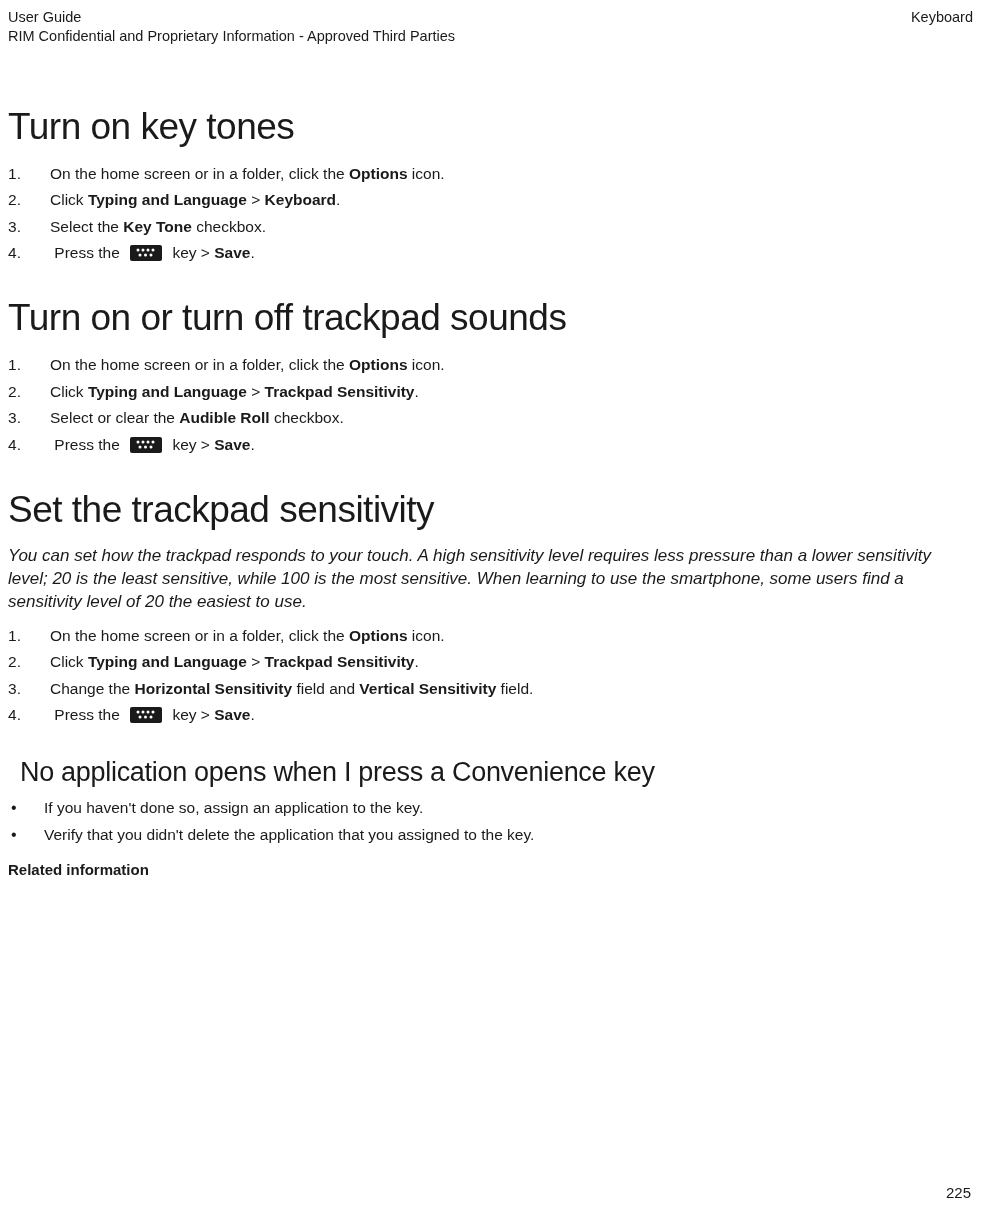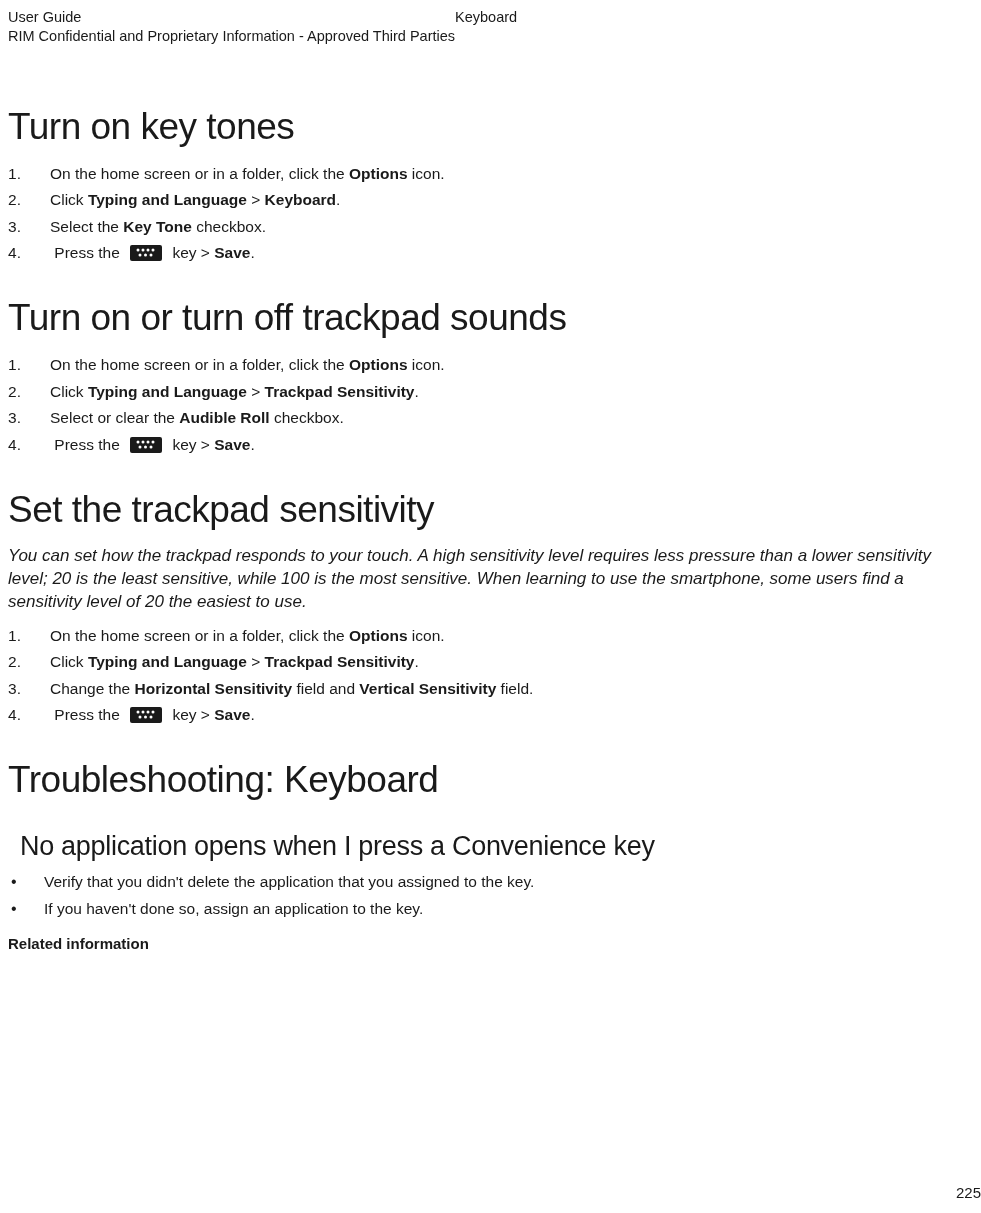--- a/index.html
+++ b/index.html
@@ -7,20 +7,21 @@
     color: #1a1a1a;
     margin: 0;
     width: 981px;
     height: 1213px;
     position: relative;
     box-sizing: border-box;
     padding: 8px 8px 0 8px;
   }
   .header {
     display: flex;
+    justify-content: space-between;
     font-size: 14.5px;
     line-height: 1.3;
   }
   .header-left {
     display: flex;
     flex-direction: column;
   }
   .content {
     margin-top: 60px;
   }
@@ -97,21 +98,21 @@
     left: 4px;
   }
   .related {
     font-size: 15px;
     font-weight: bold;
     margin-top: 14px;
   }
   .page-num {
     position: absolute;
     bottom: 12px;
-    right: 0;
+    right: 10px;
     font-size: 15px;
   }
   b { font-weight: bold; }
 </style>
 </head>
 <body>
 
 <div class="header">
   <div class="header-left">
     <span>User Guide</span>
@@ -170,23 +171,22 @@
               <circle cx="9" cy="3" r="1.5"></circle>
               <circle cx="14" cy="3" r="1.5"></circle>
               <circle cx="19" cy="3" r="1.5"></circle>
               <circle cx="6" cy="8" r="1.5"></circle>
               <circle cx="11.5" cy="8" r="1.5"></circle>
               <circle cx="17" cy="8" r="1.5"></circle>
             </g>
           </svg></span><span> key &gt; </span><b>Save</b><span>.</span></li>
   </ol>
 
-  <h1>Troubleshooting: Keyboard</h1>
   <h2>No application opens when I press a Convenience key</h2>
   <ul>
+    <li>If you haven't done so, assign an application to the key.</li>
     <li>Verify that you didn't delete the application that you assigned to the key.</li>
-    <li>If you haven't done so, assign an application to the key.</li>
   </ul>
   <div class="related">Related information</div>
 
 </div>
 
 <div class="page-num">225</div>
 
 </body></html>

